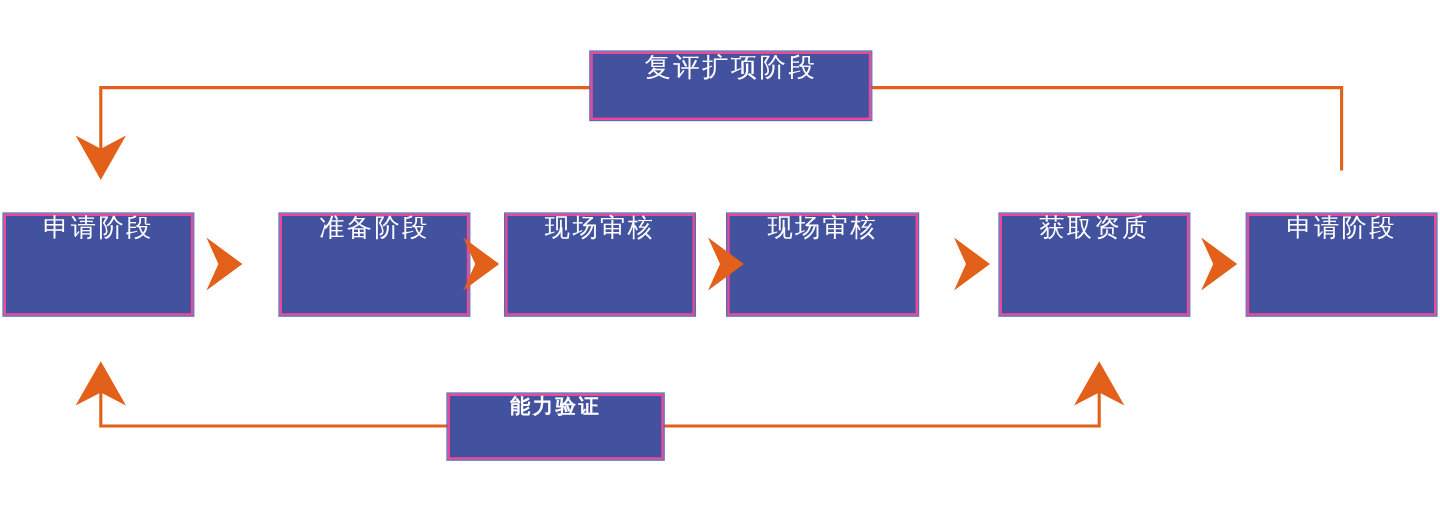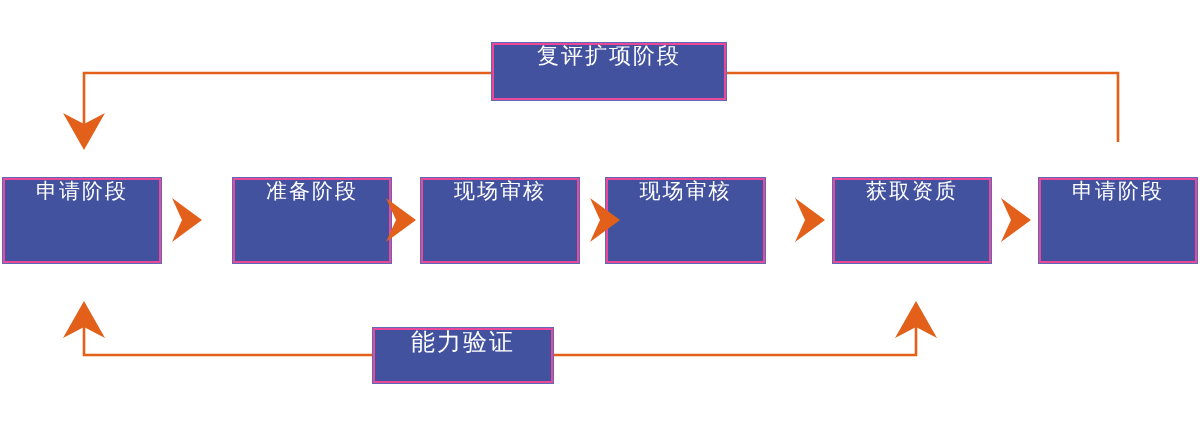--- a/index.html
+++ b/index.html
@@ -37,21 +37,21 @@
     white-space: nowrap;
     z-index: 3;
   }
   .node-label {
     color: #ffffff;
     line-height: 1;
     display: block;
   }
   .node.stage { font-size: 21px; }
   .node.banner { font-size: 22px; }
-  .node.small  { font-size: 24px; }
+  .node.small  { font-size: 17px; font-weight: bold; }
 
   
   .chevron {
     position: absolute;
     z-index: 4;
     width: 34px;
     height: 48px;
   }
 </style>
 </head>

